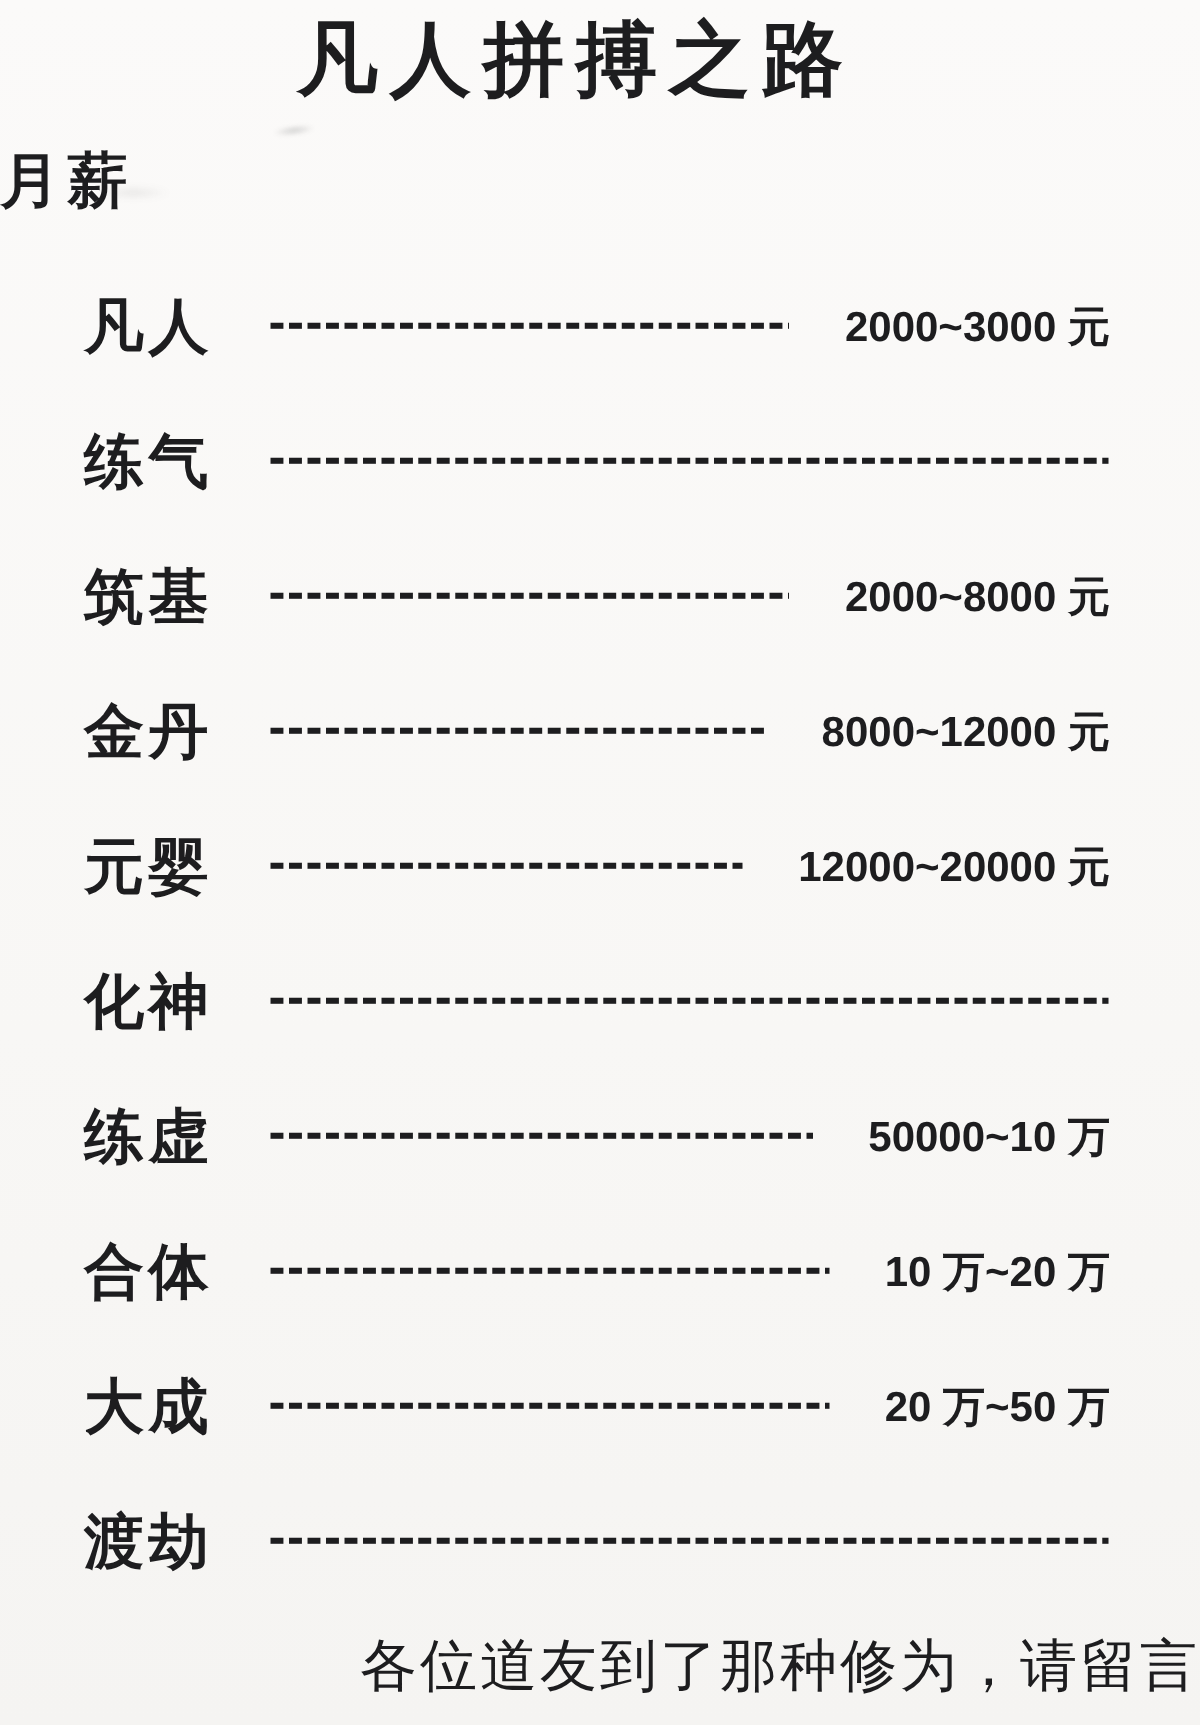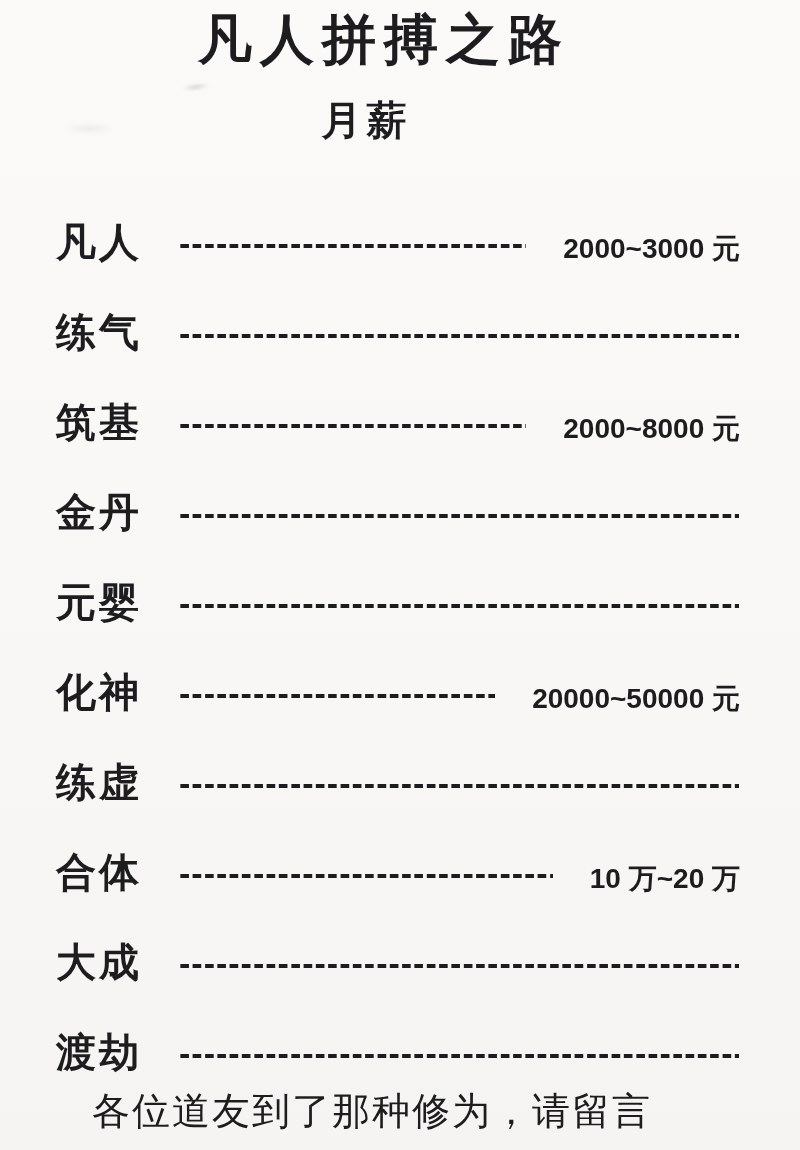--- a/index.html
+++ b/index.html
@@ -18,33 +18,33 @@
     transform: translateX(-16px);
     font-size: 54px;
     font-weight: 700;
     letter-spacing: 8px;
     line-height: 1.2;
     white-space: nowrap;
   }
 
   .salary-header {
     margin-top: 22px;
-    text-align: center;
+    text-align: left;
     padding-right: 67px;
     font-size: 40px;
     font-weight: 600;
     letter-spacing: 5px;
     line-height: 1.3;
   }
 
   .rows { margin-top: 26px; padding: 0 60px 0 56px; }
 
   .row {
     display: flex;
-    align-items: flex-end;
+    align-items: center;
     height: 90px;
     gap: 36px;
   }
 
   .stage {
     white-space: nowrap;
     font-size: 40px;
     font-weight: 600;
     letter-spacing: 3px;
     line-height: 1;
@@ -67,21 +67,21 @@
   .value {
     white-space: nowrap;
     font-family: "Liberation Sans", "DejaVu Sans", sans-serif;
     font-weight: 700;
     font-size: 28px;
     line-height: 1;
   }
 
   .footer-note {
     margin-top: 14px;
-    text-align: left;
+    text-align: right;
     padding-left: 92px;
     font-size: 38px;
     font-weight: 500;
     letter-spacing: 2px;
     line-height: 1.3;
     white-space: nowrap;
   }
 
   
   .smudge-a {
@@ -121,42 +121,45 @@
       <span class="dashes">----------------------------------------------------------------</span>
     </div>
     <div class="row">
       <span class="stage">筑基</span>
       <span class="dashes">----------------------------------------------------------------</span>
       <span class="value">2000~8000 元</span>
     </div>
     <div class="row">
       <span class="stage">金丹</span>
       <span class="dashes">----------------------------------------------------------------</span>
+      <span class="value">8000~12000 元</span>
     </div>
     <div class="row">
       <span class="stage">元婴</span>
       <span class="dashes">----------------------------------------------------------------</span>
+      <span class="value">12000~20000 元</span>
     </div>
     <div class="row">
       <span class="stage">化神</span>
       <span class="dashes">----------------------------------------------------------------</span>
-      <span class="value">20000~50000 元</span>
     </div>
     <div class="row">
       <span class="stage">练虚</span>
       <span class="dashes">----------------------------------------------------------------</span>
+      <span class="value">50000~10 万</span>
     </div>
     <div class="row">
       <span class="stage">合体</span>
       <span class="dashes">----------------------------------------------------------------</span>
       <span class="value">10 万~20 万</span>
     </div>
     <div class="row">
       <span class="stage">大成</span>
       <span class="dashes">----------------------------------------------------------------</span>
+      <span class="value">20 万~50 万</span>
     </div>
     <div class="row">
       <span class="stage">渡劫</span>
       <span class="dashes">----------------------------------------------------------------</span>
     </div>
   </div>
 
   <div class="footer-note">各位道友到了那种修为，请留言</div>
 
 </div>

